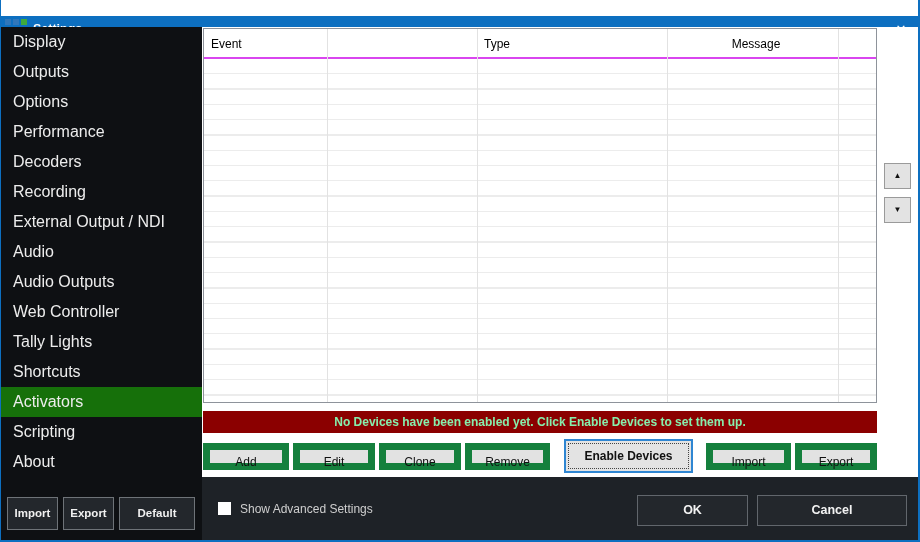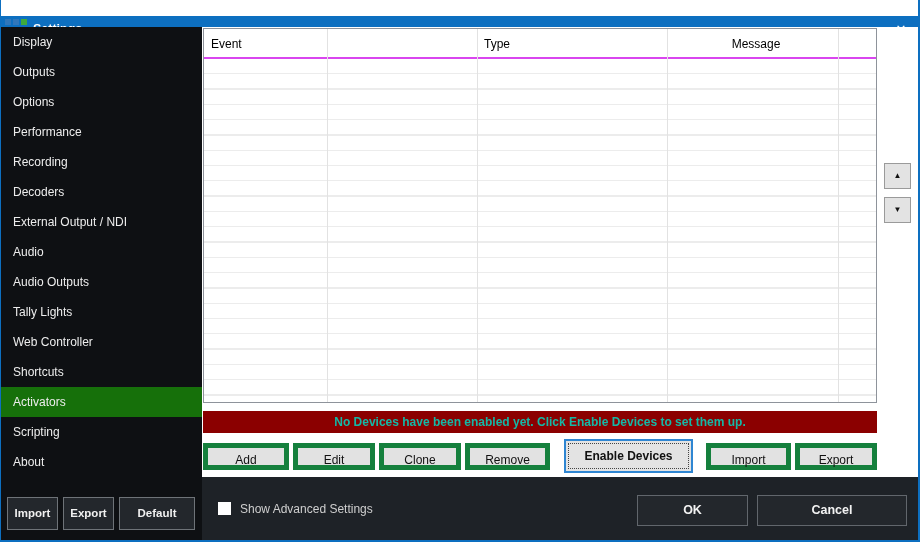--- a/index.html
+++ b/index.html
@@ -21,21 +21,21 @@
   .app-icon .sq-green  { background:#3faa3c; }
   .app-icon .sq-orange { background:#efa02f; }
   .title-text { position:absolute; left:33px; top:0; height:27px; line-height:27px;
                 color:#fff; font-size:12.5px; font-weight:bold; }
   .close-btn { position:absolute; right:4px; top:0; width:30px; height:27px; color:#fff;
                font-size:13px; text-align:center; line-height:27px; cursor:default; }
 
   
   .sidebar { position:absolute; left:1px; top:27px; width:201px; height:513px; background:#0e1013; }
   .side-item { height:30px; line-height:30px; padding-left:12px; color:#ededed;
-               font-size:12px; white-space:nowrap; }
+               font-size:16px; white-space:nowrap; }
   .side-item.selected { background:#16700a; }
   .side-footer-btn { position:absolute; height:33px; background:#23272c; border:1px solid #6e7378;
                color:#f0f0f0; font-size:11.5px; font-weight:bold; text-align:center; line-height:31px; }
   .sf-import  { left:6px;   top:470px; width:51px; }
   .sf-export  { left:62px;  top:470px; width:51px; }
   .sf-default { left:118px; top:470px; width:76px; }
 
   
   .content { position:absolute; left:202px; top:27px; width:716px; height:450px; background:#fff; }
 
@@ -56,24 +56,24 @@
   .vl-1 { left:123px; } .vl-2 { left:273px; } .vl-3 { left:463px; } .vl-4 { left:634px; }
 
   
   .arrow-btn { position:absolute; left:682px; width:27px; height:26px; background:#e3e3e3;
                border:1px solid #9a9a9a; font-size:8px; color:#111; text-align:center; line-height:24px; }
   .arrow-up   { top:136px; }
   .arrow-down { top:170px; }
 
   
   .banner { position:absolute; left:1px; top:384px; width:674px; height:22px; background:#8b0000;
-            color:#14b8a6; font-size:12px; font-weight:bold; text-align:center; line-height:22px; }
+            color:#86efac; font-size:12px; font-weight:bold; text-align:center; line-height:22px; }
 
   
-  .act-btn { position:absolute; top:416px; height:27px; background:#e2e2e2; border:5px solid #15803d;
+  .act-btn { position:absolute; top:416px; height:27px; background:#e2e2e2; border:7px solid #15803d;
              font-size:12px; color:#111; text-align:center; line-height:25px; }
   .ab-add    { left:1px;   width:86px; }
   .ab-edit   { left:91px;  width:82px; }
   .ab-clone  { left:177px; width:82px; }
   .ab-remove { left:263px; width:85px; }
   .ab-enable { left:362px; top:412px; width:129px; height:34px; background:#e3e3e3;
                border:2px solid #2f86d2; outline:1px dotted #444; outline-offset:-5px;
                font-weight:bold; line-height:30px; }
   .ab-import { left:504px; width:85px; }
   .ab-export { left:593px; width:82px; }
@@ -107,27 +107,27 @@
     </div>
     <div class="title-text">Settings</div>
     <div class="close-btn">✕</div>
   </div>
 
   <div class="sidebar">
     <div class="side-item">Display</div>
     <div class="side-item">Outputs</div>
     <div class="side-item">Options</div>
     <div class="side-item">Performance</div>
+    <div class="side-item">Decoders</div>
     <div class="side-item">Recording</div>
-    <div class="side-item">Decoders</div>
     <div class="side-item">External Output / NDI</div>
     <div class="side-item">Audio</div>
     <div class="side-item">Audio Outputs</div>
+    <div class="side-item">Web Controller</div>
     <div class="side-item">Tally Lights</div>
-    <div class="side-item">Web Controller</div>
     <div class="side-item">Shortcuts</div>
     <div class="side-item selected">Activators</div>
     <div class="side-item">Scripting</div>
     <div class="side-item">About</div>
 
     <div class="side-footer-btn sf-import">Import</div>
     <div class="side-footer-btn sf-export">Export</div>
     <div class="side-footer-btn sf-default">Default</div>
   </div>
 

